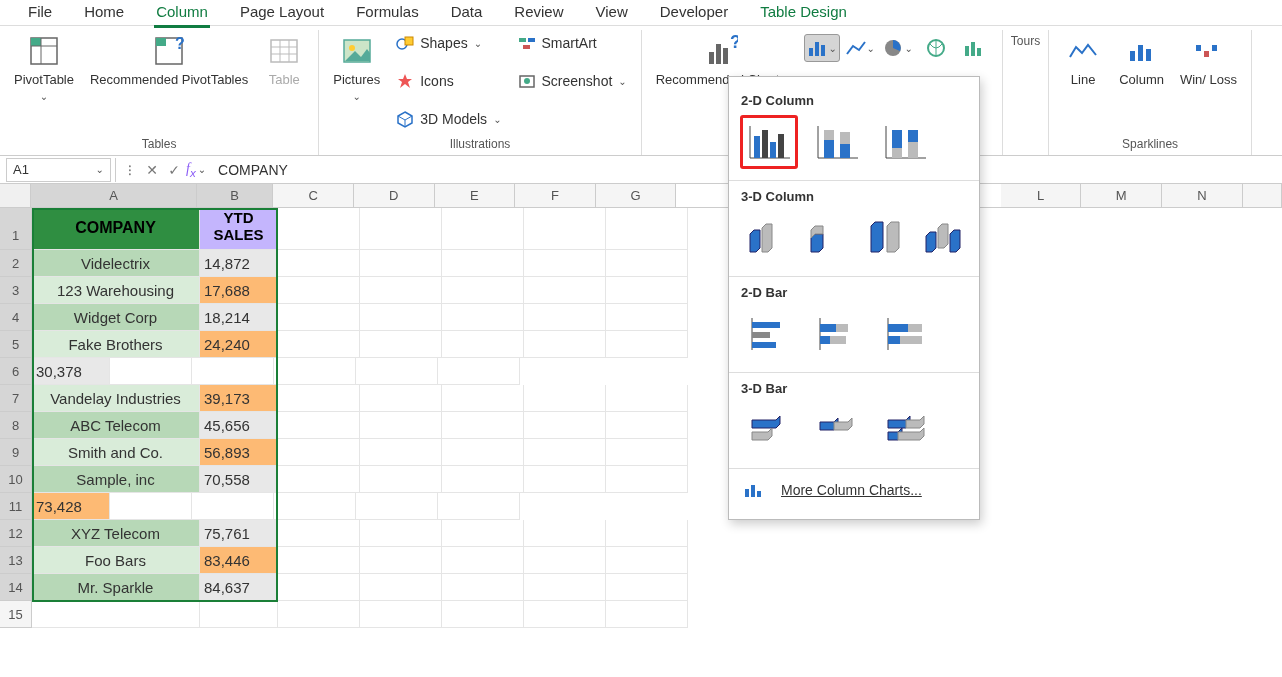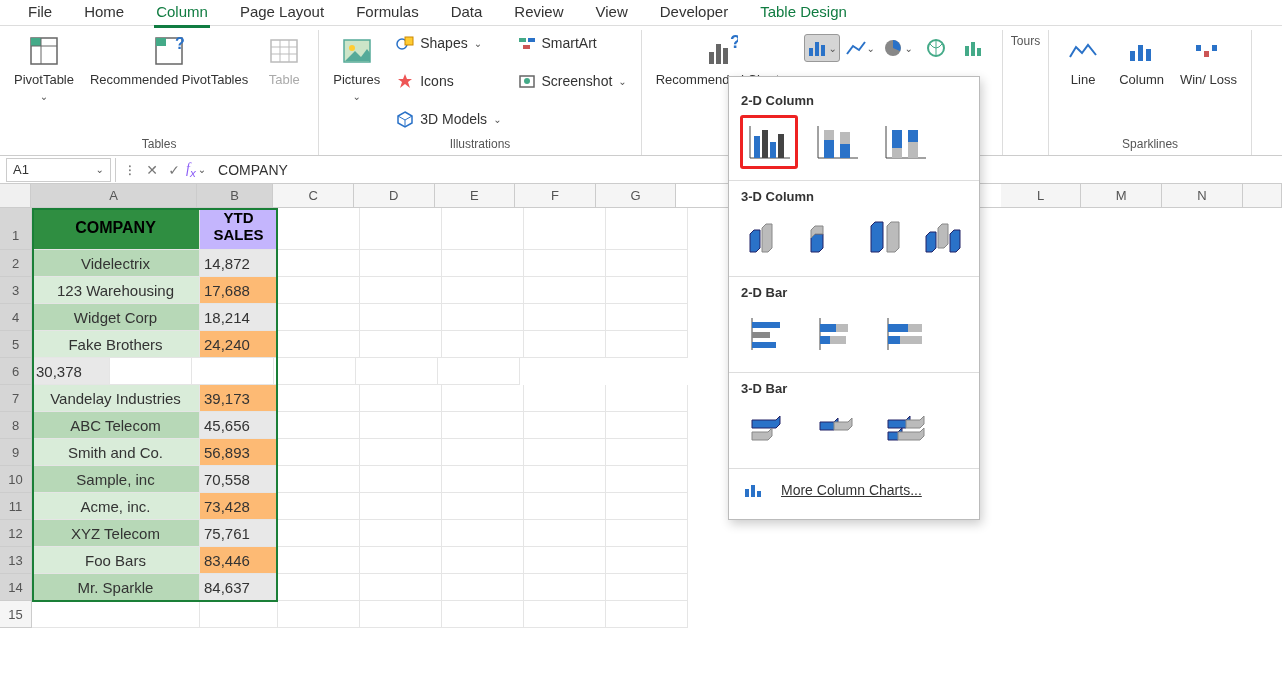--- a/index.html
+++ b/index.html
@@ -411,21 +411,20 @@
   <div class="cell datacell-a colA">Sample, inc</div>
   <div class="cell datacell-b colB">70,558</div>
         <div class="cell"></div>
         <div class="cell"></div>
         <div class="cell"></div>
         <div class="cell"></div>
         <div class="cell"></div>
       </div>
       <div class="row stripe-odd">
         <div class="rowhead sel">11</div>
-  <div class="cell datacell-a colA">Acme, inc.</div>
   <div class="cell datacell-b colB">73,428</div>
         <div class="cell"></div>
         <div class="cell"></div>
         <div class="cell"></div>
         <div class="cell"></div>
         <div class="cell"></div>
       </div>
       <div class="row stripe-even">
         <div class="rowhead sel">12</div>
   <div class="cell datacell-a colA">XYZ Telecom</div>

